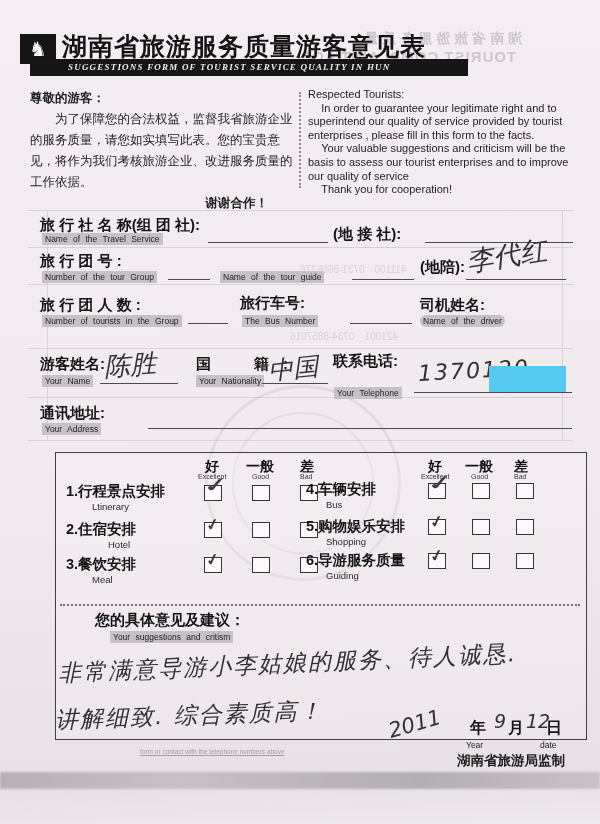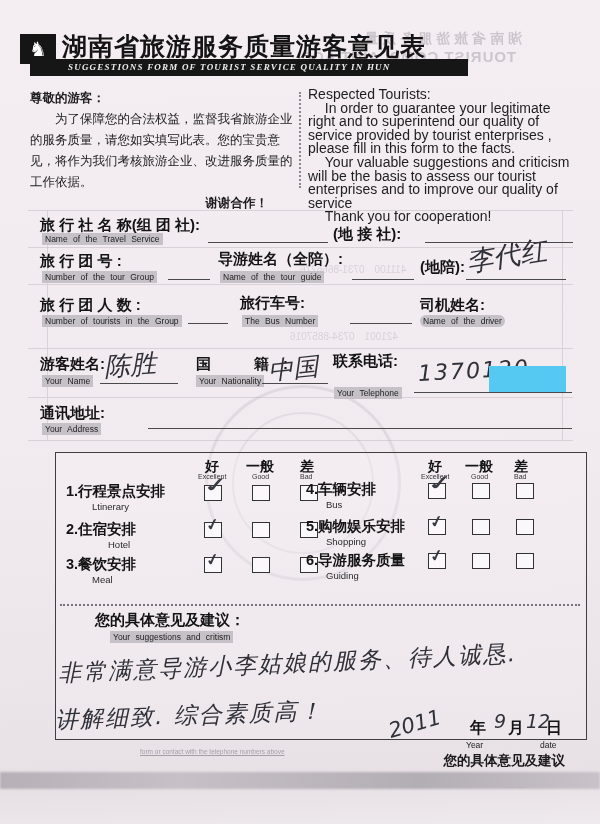--- a/index.html
+++ b/index.html
@@ -15,21 +15,21 @@
     letter-spacing:1.2px;line-height:17px;padding-left:38px;box-sizing:border-box;white-space:nowrap;overflow:hidden;}
   
   .ghost{color:#9e96a0;transform:scaleX(-1);opacity:.45;white-space:nowrap;}
   .ghost-cn{font-weight:bold;}
   
   .cn-intro{left:30px;top:88px;width:264px;font-family:"Liberation Serif",serif;
     font-size:12.5px;line-height:21px;color:#1c1c1c;}
   .cn-intro .ind{text-indent:2em;}
   .cn-intro .close{text-align:right;padding-right:26px;font-weight:bold;}
   .vdots{left:299px;top:92px;height:96px;border-left:2px dotted #8d8890;}
-  .en-intro{left:308px;top:88px;width:268px;font-size:14px;line-height:13.6px;color:#1e1e1e;}
+  .en-intro{left:308px;top:88px;width:268px;font-size:11px;line-height:13.6px;color:#1e1e1e;}
   .en-intro .ind{text-indent:1.2em;}
   
   .cnlab{font-weight:bold;color:#141414;font-size:15px;white-space:nowrap;}
   .enlab{background:#c6c1c6;color:#222;font-size:8.5px;padding:1px 3px;white-space:nowrap;word-spacing:3px;}
   .fill{border-bottom:1.4px solid #4a4a4a;}
   .hline{height:1px;background:#d8d1d7;left:28px;width:545px;}
   .vline{width:1px;background:#d8d1d7;}
   .hw{font-family:"DejaVu Sans",sans-serif;font-style:italic;color:#303039;white-space:nowrap;}
   .redact{background:#56c9f2;}
   
@@ -95,21 +95,20 @@
 
   <div class="abs cnlab" style="left:40px;top:216px;">旅 行 社 名 称(组 团 社):</div>
   <span class="abs enlab" style="left:42px;top:233px;">Name of the Travel Service</span>
   <div class="abs fill" style="left:208px;top:242px;width:120px;"></div>
   <div class="abs cnlab" style="left:333px;top:225px;">(地 接 社):</div>
   <div class="abs fill" style="left:425px;top:242px;width:148px;"></div>
 
   <div class="abs cnlab" style="left:40px;top:252px;">旅 行 团 号 :</div>
   <span class="abs enlab" style="left:42px;top:271px;">Number of the tour Group</span>
   <div class="abs fill" style="left:168px;top:279px;width:42px;"></div>
-  <div class="abs cnlab" style="left:218px;top:250px;">导游姓名（全陪）:</div>
   <span class="abs enlab" style="left:220px;top:271px;">Name of the tour guide</span>
   <div class="abs fill" style="left:352px;top:279px;width:62px;"></div>
   <div class="abs cnlab" style="left:420px;top:258px;">(地陪):</div>
   <span class="abs hw" style="left:466px;top:238px;font-size:27px;transform:rotate(-9deg);">李代红</span>
   <div class="abs fill" style="left:466px;top:279px;width:100px;"></div>
 
   <div class="abs cnlab" style="left:40px;top:296px;">旅 行 团 人 数 :</div>
   <span class="abs enlab" style="left:42px;top:315px;">Number of tourists in the Group</span>
   <div class="abs fill" style="left:188px;top:323px;width:40px;"></div>
   <div class="abs cnlab" style="left:240px;top:294px;">旅行车号:</div>
@@ -205,16 +204,16 @@
   <span class="abs cnlab" style="left:470px;top:718px;font-size:16px;">年</span>
   <span class="abs hw" style="left:494px;top:710px;font-size:19px;">9</span>
   <span class="abs cnlab" style="left:508px;top:718px;font-size:16px;">月</span>
   <span class="abs hw" style="left:526px;top:710px;font-size:19px;text-align:right;">12</span>
   <span class="abs cnlab" style="left:546px;top:718px;font-size:16px;">日</span>
   <span class="abs" style="left:466px;top:740px;font-size:8.5px;color:#222;">Year</span>
   <span class="abs" style="left:502px;top:780px;font-size:8.5px;color:#222;">month</span>
   <span class="abs" style="left:540px;top:740px;font-size:8.5px;color:#222;">date</span>
 
   <span class="abs notep" style="left:140px;top:748px;text-decoration:underline;">form or contact with the telephone numbers above</span>
-  <div class="abs foot" style="right:35px;top:752px;">您的具体意见及建议</div>
+  <div class="abs foot" style="right:35px;top:752px;">湖南省旅游局监制</div>
   <div class="abs band"></div>
 
 </div>
 
 </body></html>

